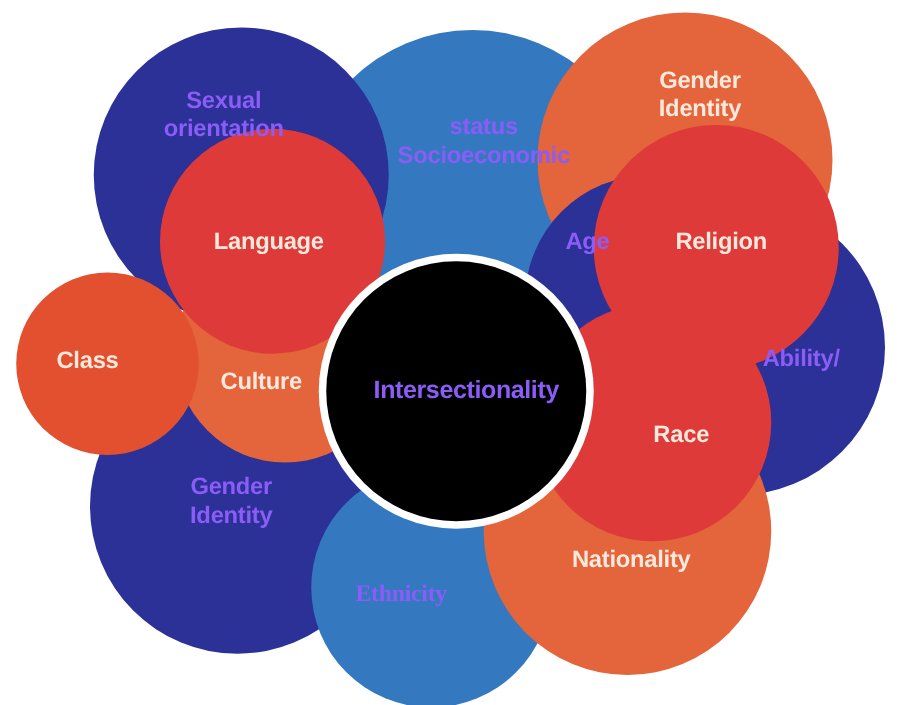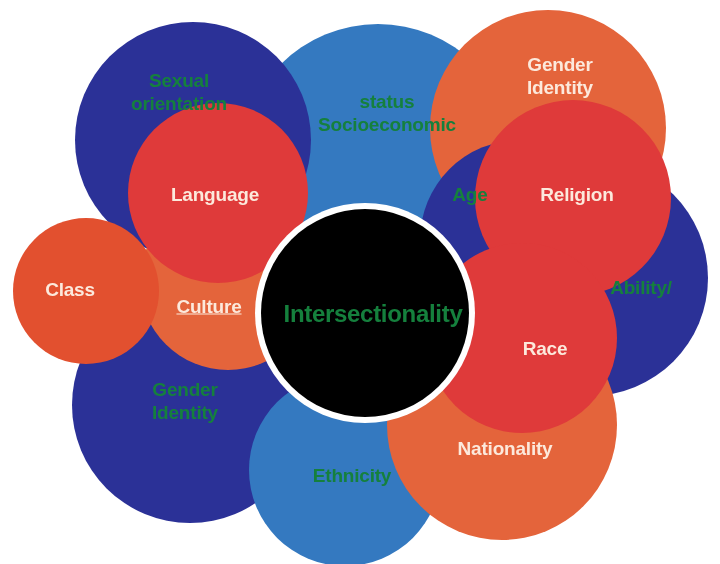--- a/index.html
+++ b/index.html
@@ -1,20 +1,20 @@
 <!DOCTYPE html>
 <html><head>
 <meta charset="utf-8">
 <style>
   html, body { margin: 0; padding: 0; background: #ffffff; }
   body { width: 720px; height: 564px; overflow: hidden; position: relative; font-family: "Liberation Sans", "DejaVu Sans", sans-serif; }
   #diagram { position: absolute; left: 0; top: 0; width: 720px; height: 564px; }
-  .lbl { position: absolute; color: #15803d; font-weight: bold; font-size: 19px; line-height: 23px; text-align: center; white-space: nowrap; transform: translate(-50%, -50%); letter-spacing: -0.2px; }
+  .lbl { position: absolute; color: #8b5cf6; font-weight: bold; font-size: 19px; line-height: 23px; text-align: center; white-space: nowrap; transform: translate(-50%, -50%); letter-spacing: -0.2px; }
   .lbl.warm { color: #FCE9DC; }
-  .lbl.center { font-size: 24px; letter-spacing: -0.3px; }
+  .lbl.center { font-size: 20px; letter-spacing: -0.3px; }
   .lbl span { display: block; }
 </style>
 </head>
 <body>
 
 <svg id="diagram" viewBox="0 0 720 564" xmlns="http://www.w3.org/2000/svg">
 
   <circle cx="378" cy="162" r="138" fill="#3479C0"></circle>
   <circle cx="548" cy="128" r="118" fill="#E4643B"></circle>
   <circle cx="193" cy="140" r="118" fill="#2B3197"></circle>
@@ -61,34 +61,34 @@
 </div>
 
 <div class="lbl" style="left:641px; top:287px;">
   <span>Ability/</span>
 </div>
 
 <div class="lbl warm" style="left:70px; top:289px;">
   <span>Class</span>
 </div>
 
-<div class="lbl warm" style="left:209px; top:306px;text-decoration:underline;">
+<div class="lbl warm" style="left:209px; top:306px;">
   <span>Culture</span>
 </div>
 
 <div class="lbl warm" style="left:545px; top:348px;text-align:center;">
   <span>Race</span>
 </div>
 
 <div class="lbl" style="left:185px; top:401px;">
   <span>Gender</span>
   <span>Identity</span>
 </div>
 
-<div class="lbl" style="left:352px; top:475px;">
+<div class="lbl" style="left:321px; top:475px;font-family:Liberation Serif, serif;">
   <span>Ethnicity</span>
 </div>
 
 <div class="lbl warm" style="left:505px; top:448px;">
   <span>Nationality</span>
 </div>
 
 <div class="lbl center" style="left:373px; top:313px;">
   <span>Intersectionality</span>
 </div>

